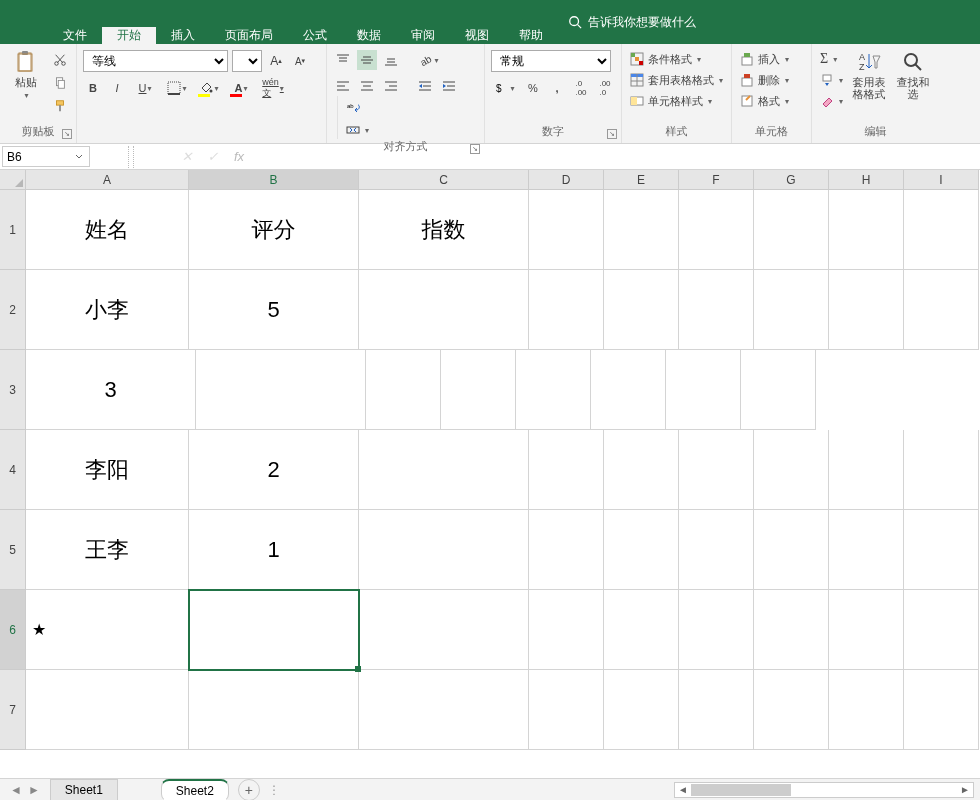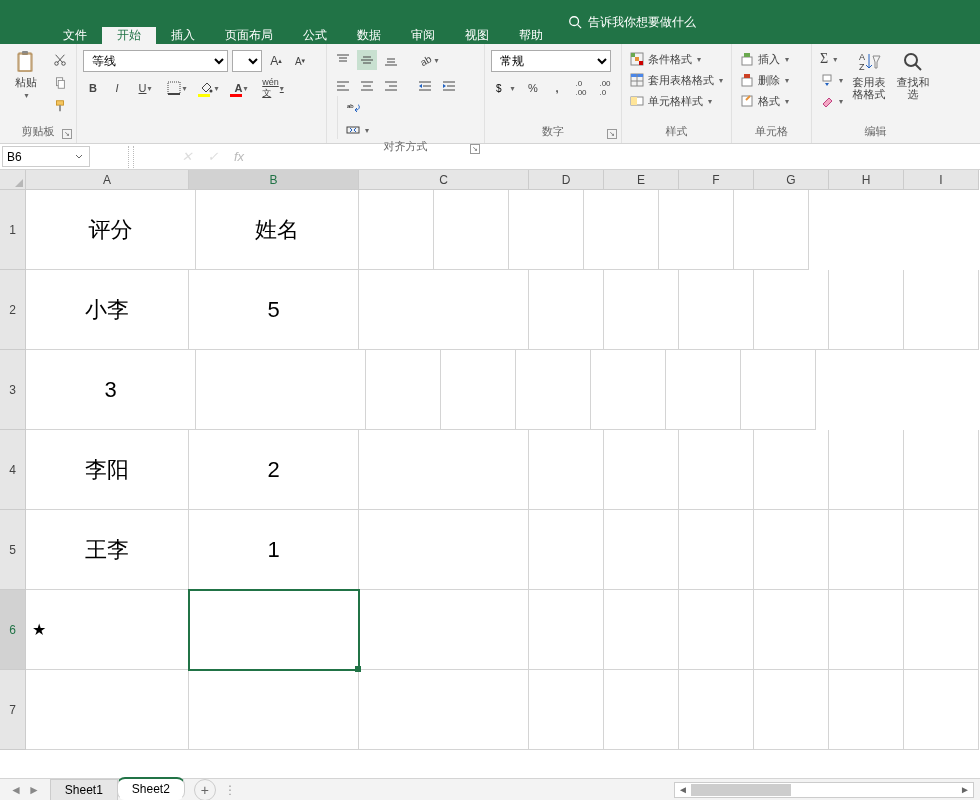--- a/index.html
+++ b/index.html
@@ -58,21 +58,21 @@
 .c { border-right:1px solid #d4d4d4; border-bottom:1px solid #d4d4d4; display:flex; align-items:center; justify-content:center; font-size:22px; font-family:"DengXian","等线","SimSun",sans-serif; color:#000; cursor:cell; }
 .c.star { justify-content:flex-start; padding-left:6px; }
 .col-h.sel, .row-h.sel { background:#d2d2d2; color:#217346; }
 .cell-sel { outline:2px solid #217346; outline-offset:-1px; position:relative;}
 .cell-sel::after { content:''; position:absolute; right:-3px; bottom:-3px; width:6px; height:6px; background:#217346;}
 
 
 .sheet-strip { position:absolute; bottom:0; left:0; right:0; height:22px; background:#f3f3f3; border-top:1px solid #d4d4d4; display:flex; align-items:center; font-size:12px;}
 .sheet-nav { display:flex; gap:6px; padding:0 10px; color:#888;}
 .sheet-nav span { cursor:pointer; }
-.sheet-tabs { display:flex; align-items:flex-end; height:100%;}
+.sheet-tabs { display:flex; align-items:flex-start; height:100%;gap:44px;}
 .sheet-tab { padding:3px 14px; border:1px solid #ccc; border-bottom:none; background:#e6e6e6; margin-right:-1px; cursor:pointer;}
 .sheet-tab.active { background:#fff; border-bottom:1px solid #fff; border-top:2px solid #217346;border-radius:8px; }
 .add-sheet { width:22px; height:22px; display:flex; align-items:center; justify-content:center; cursor:pointer; color:#666; border:1px solid #ccc; border-radius:50%; margin-left:10px; font-size:14px; line-height:14px;}
 .hscroll { margin-left:auto; width:300px; height:16px; background:#fff; border:1px solid #ccc; position:relative; display:flex; align-items:center; margin-right:6px;}
 .hscroll .arrow{ width:16px; text-align:center; color:#666; cursor:pointer; font-size:10px;}
 .hscroll .thumb { position:absolute; left:16px; width:100px; top:1px; bottom:1px; background:#cdcdcd; }
 .dots { padding:0 8px; color:#999; letter-spacing:2px;}
 </style>
 </head>
 <body>
@@ -427,22 +427,23 @@
       <div class="col-h" style="width: 75px;">D</div>
       <div class="col-h" style="width: 75px;">E</div>
       <div class="col-h" style="width: 75px;">F</div>
       <div class="col-h" style="width: 75px;">G</div>
       <div class="col-h" style="width: 75px;">H</div>
       <div class="col-h" style="width: 75px;">I</div>
     </div>
   <div class="body">
       <div class="r" style="height: 80px;">
         <div class="row-h" style="height: 80px;">1</div>
+        <div class="c" style="width: 163px; height: 80px;">姓名</div>
         <div class="c" style="width: 170px; height: 80px;">评分</div>
-        <div class="c" style="width: 163px; height: 80px;">姓名</div>
+        <div class="c" style="width: 170px; height: 80px;">指数</div>
         <div class="c" style="width: 75px; height: 80px;"></div>
         <div class="c" style="width: 75px; height: 80px;"></div>
         <div class="c" style="width: 75px; height: 80px;"></div>
         <div class="c" style="width: 75px; height: 80px;"></div>
         <div class="c" style="width: 75px; height: 80px;"></div>
         <div class="c" style="width: 75px; height: 80px;"></div>
       </div>
       <div class="r" style="height: 80px;">
         <div class="row-h" style="height: 80px;">2</div>
         <div class="c" style="width: 163px; height: 80px;">小李</div>

